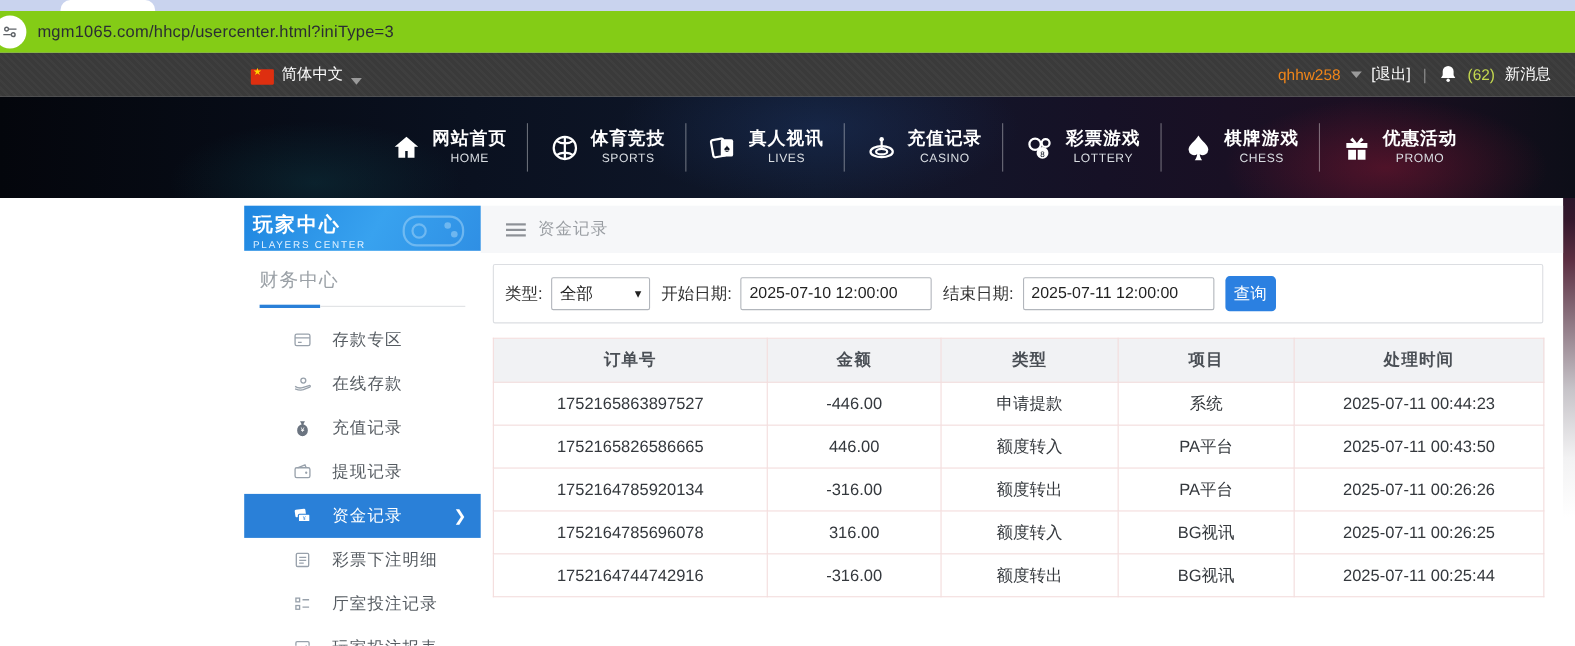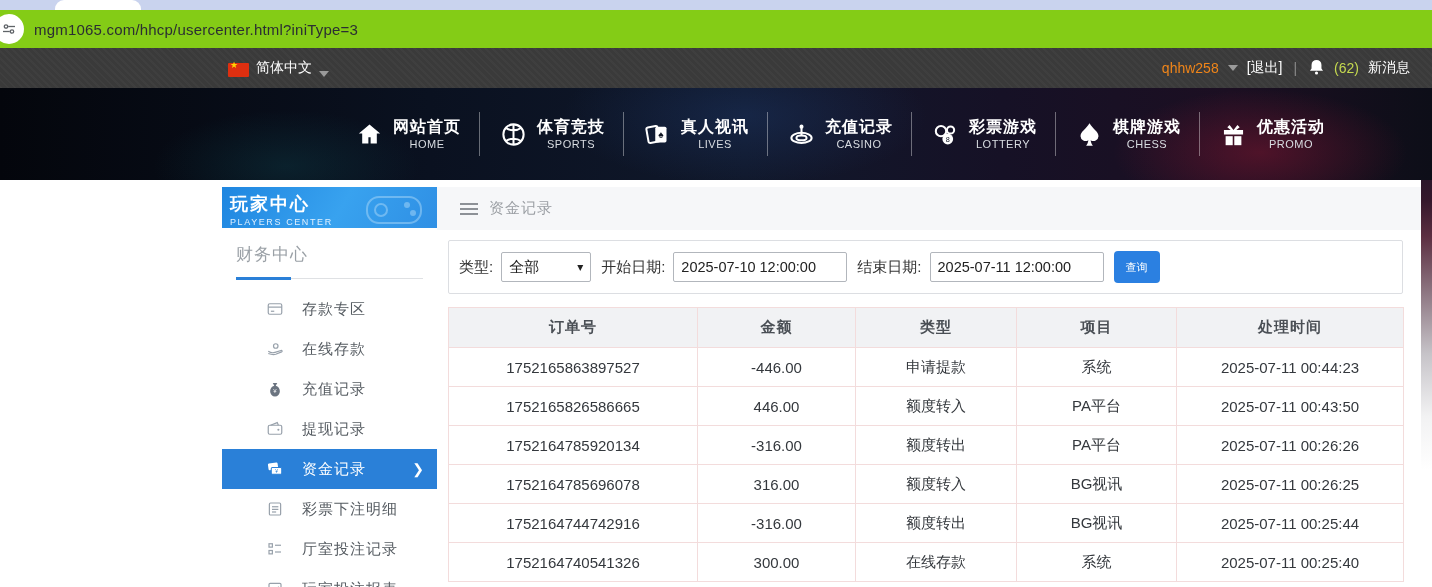--- a/index.html
+++ b/index.html
@@ -85,21 +85,21 @@
   .filter-panel { margin-top:10px; width:955px; height:54px; border:1px solid #dcdee2; border-radius:2px;
     background:#fff; display:flex; align-items:center; padding-left:10px; }
   .f-label { font-size:15px; color:#333; margin-right:8px; }
   .select-box { width:90px; height:30px; border:1px solid #b2b6bc; border-radius:2px; background:#fff;
     display:flex; align-items:center; justify-content:space-between; padding:0 7px; margin-right:10px; cursor:pointer; }
   .select-box .sel-val { font-size:15px; color:#222; }
   .select-box .sel-caret { font-size:12px; color:#222; }
   .date-input { width:174px; height:30px; border:1px solid #b2b6bc; border-radius:2px; background:#fff;
     font-size:14.5px; color:#222; padding:0 7px; margin-right:10px; font-family:inherit; }
   .query-btn { width:46px; height:32px; background:#2b80e1; color:#fff; border:none; border-radius:4px;
-    font-size:11px; cursor:pointer; font-family:inherit; }
+    font-size:15px; cursor:pointer; font-family:inherit; }
 
   table.funds { margin-top:13px; width:955px; border-collapse:collapse; table-layout:fixed;
     border:1px solid #f3dcdc; }
   table.funds th { height:40px; background:#f1f2f4; color:#4a4f55; font-size:15px; font-weight:bold;
     border:1px solid #f3dcdc; letter-spacing:1px; }
   table.funds td { height:39px; background:#fff; color:#34383d; font-size:15px; text-align:center;
     border:1px solid #f3dcdc; }
 </style>
 </head>
 <body>
@@ -421,25 +421,18 @@
                 <td>BG视讯</td>
                 <td>2025-07-11 00:26:25</td>
               </tr>
               <tr>
                 <td>1752164744742916</td>
                 <td>-316.00</td>
                 <td>额度转出</td>
                 <td>BG视讯</td>
                 <td>2025-07-11 00:25:44</td>
               </tr>
-              <tr>
-                <td>1752164740541326</td>
-                <td>300.00</td>
-                <td>在线存款</td>
-                <td>系统</td>
-                <td>2025-07-11 00:25:40</td>
-              </tr>
             </tbody>
         </table>
       </div>
     </main>
   </div>
 </div>
 
 </body></html>

